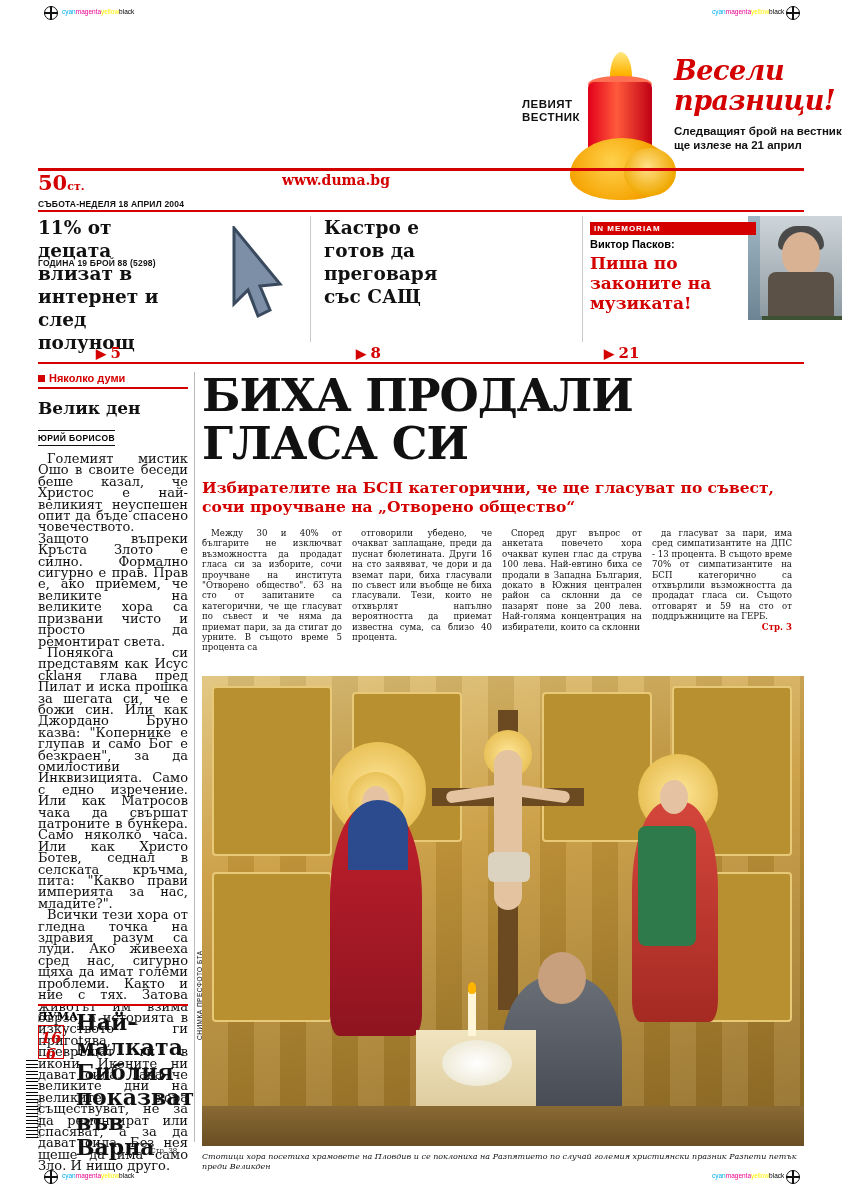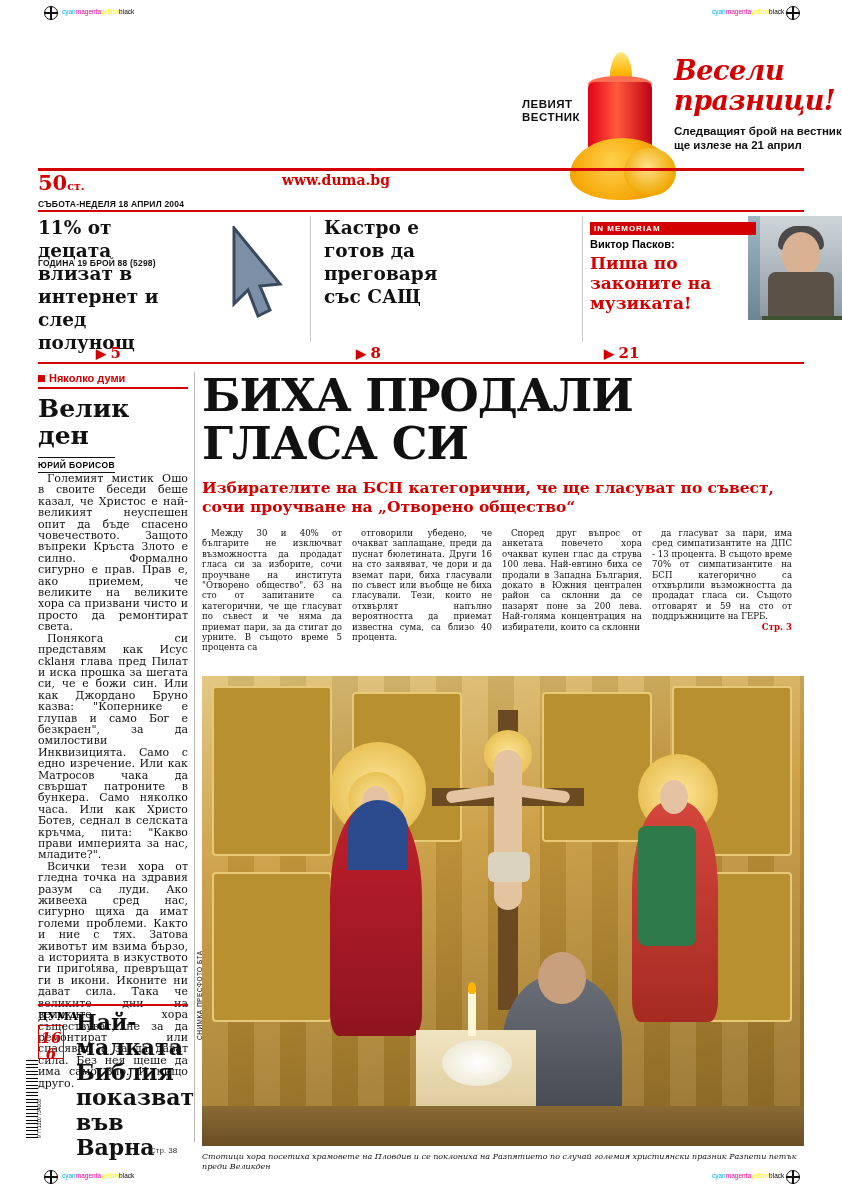--- a/index.html
+++ b/index.html
@@ -141,31 +141,32 @@
   .arrow-row { position:absolute; top:344px; height:18px; }
 
   
   .left-col { position:absolute; left:38px; top:372px; width:150px; }
   .kicker {
     font-family:Liberation Sans, sans-serif; font-weight:bold; font-size:11px; color:#d40000;
   }
   .kicker-sq { display:inline-block; width:7px; height:7px; background:#d40000; margin-right:4px; }
   .kicker-line { height:2px; background:#d40000; margin-top:3px; }
   .col-title {
-    font-family:"DejaVu Serif", serif; font-weight:bold; font-size:25px; line-height:27px;
+    font-family:"DejaVu Serif", serif; font-weight:bold; font-size:17px; line-height:27px;
     margin-top:6px; color:#111;
   }
   .author {
     font-size:8.5px; font-weight:bold; letter-spacing:0.4px; margin-top:8px;
     border-bottom:1px solid #111; border-top:1px solid #111; padding:2px 0;
     display:inline-block;
   }
   .body-text {
     font-family:"DejaVu Serif", serif;
-    font-size:11px; line-height:11.4px; text-align:justify; color:#111;
+    font-size:13px; line-height:11.4px; text-align:justify; color:#111;
+    margin-top:7px;
   }
   .body-text p { margin:0 0 0 0; text-indent:9px; }
 
   
   .promo { position:absolute; left:38px; top:1010px; width:150px; }
   .duma-mini { font-family:"DejaVu Serif", serif; font-weight:bold; font-size:11px; }
   .num-box {
     width:26px; height:34px; border:1.5px solid #d40000; color:#d40000;
     font-family:"DejaVu Serif", serif; font-weight:bold; font-size:15px;
     text-align:center; line-height:16px; padding-top:4px; margin-top:2px;font-style:italic;

